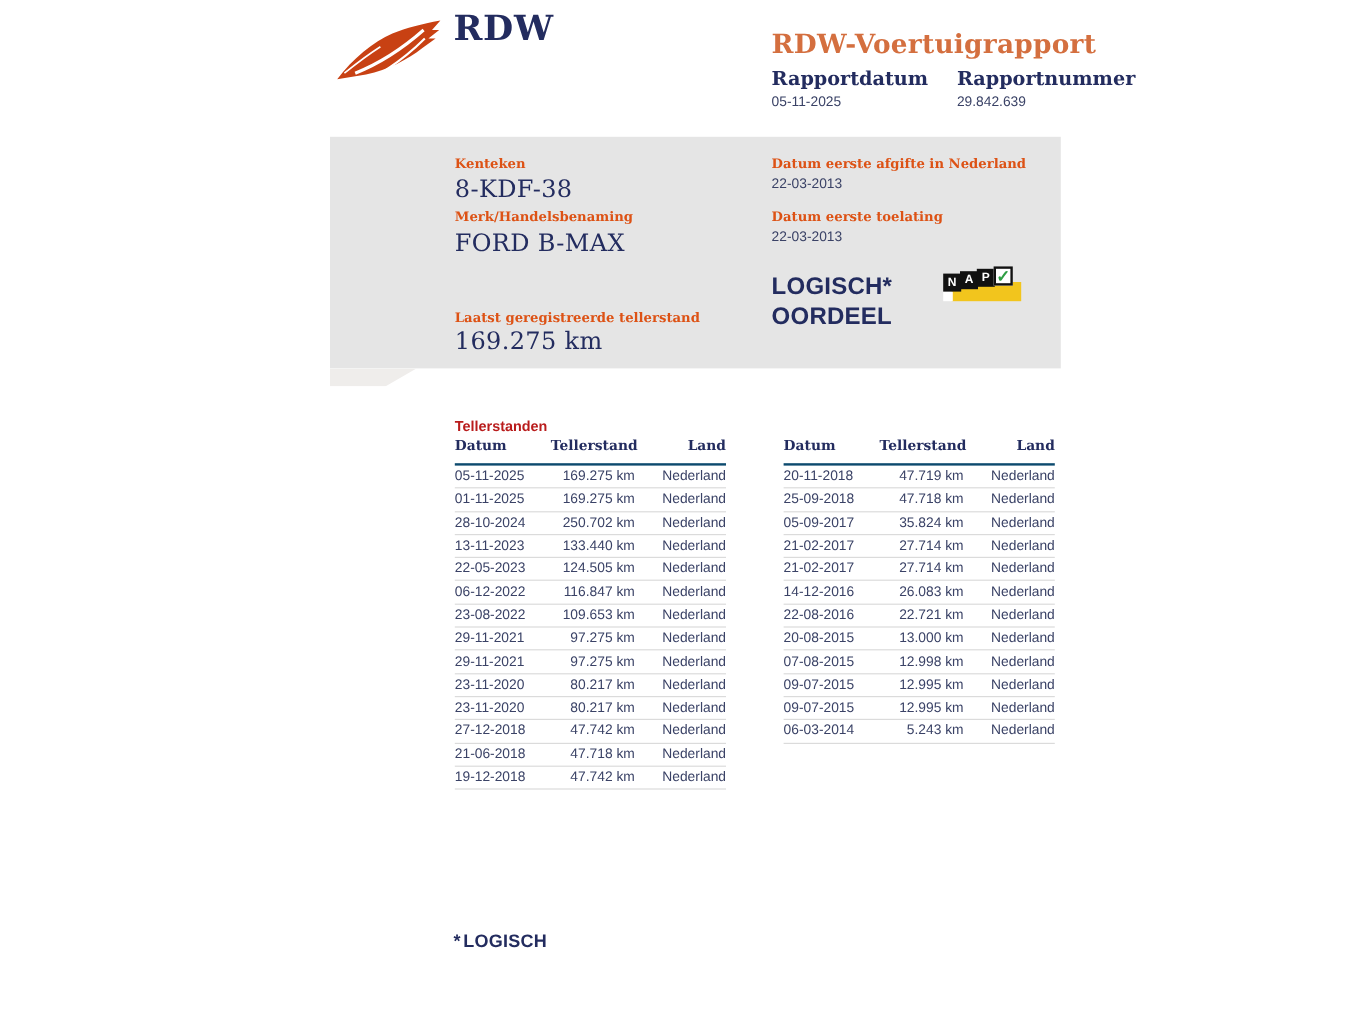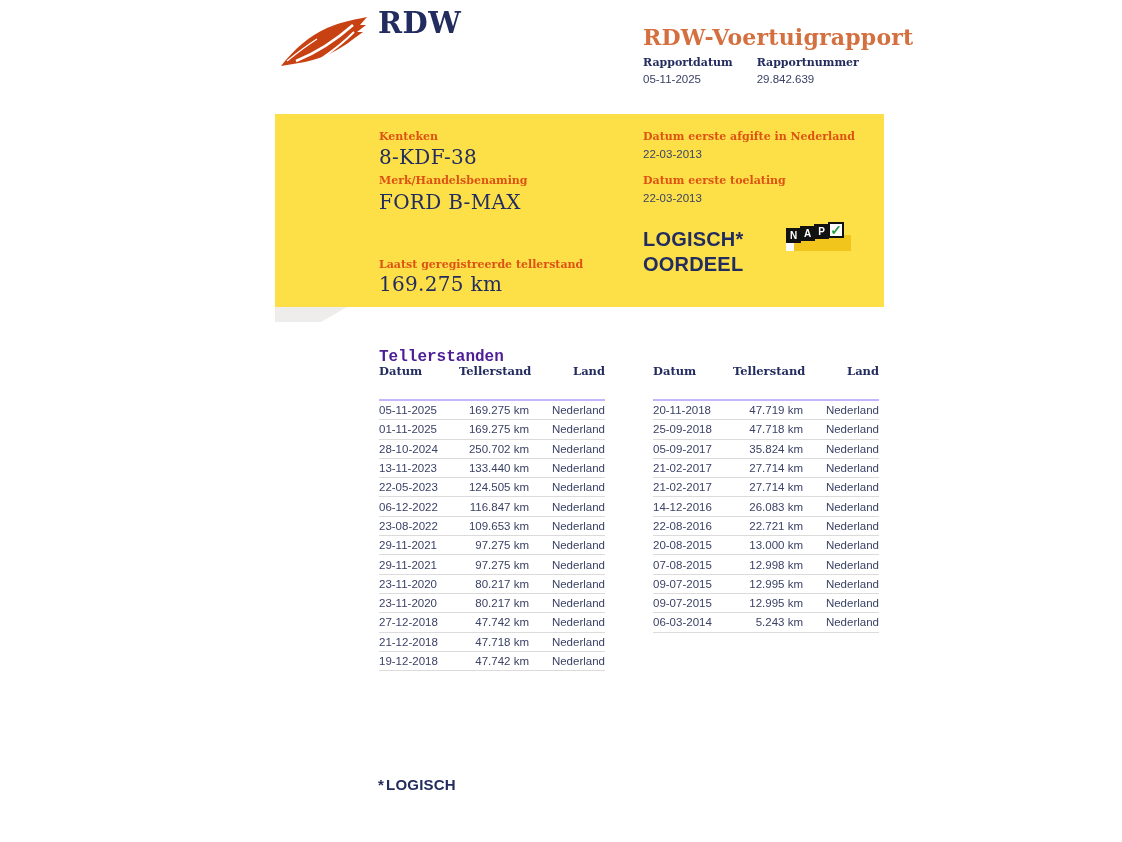--- a/index.html
+++ b/index.html
@@ -8,27 +8,27 @@
   .page { position:relative; width:1122px; height:842px; background:#fff;margin-left:36px; }
 
   
   .logo { position:absolute; left:244px; top:16px; width:90px; height:54px; }
   .brand-word { position:absolute; left:342px; top:6px; font-family:"DejaVu Serif", serif;
                 font-size:29px; font-weight:600; color:#232C5F; letter-spacing:0.5px; }
   .report-head { position:absolute; left:607px; top:24px; width:300px; }
   .report-title { font-family:"DejaVu Serif", serif; font-weight:bold; font-size:22px;
                   color:#D46F3F; letter-spacing:0.2px; }
   .report-meta { position:absolute; left:607px; top:56px; display:flex; gap:24px; }
-  .meta-label { font-family:"DejaVu Serif", serif; font-weight:bold; font-size:11px;
+  .meta-label { font-family:"DejaVu Serif", serif; font-weight:bold; font-size:16px;
                 color:#232C5F; }
   .meta-value { margin-top:4px; font-size:11.5px; color:#3A4266; }
 
   
   .summary-box { position:absolute; left:239px; top:114px; width:609px; height:193px;
-                 background:#fde047; }
+                 background:#e5e5e5; }
   .summary-tail { position:absolute; left:0; top:193px; width:72px; height:15px;
                   background:#EFEDEB;
                   clip-path:polygon(0 0, 100% 0, 64% 100%, 0 100%); }
   .sum-label { font-family:"DejaVu Serif", serif; font-weight:bold; font-size:11px;
                color:#DD5215; }
   .sum-big { font-family:"DejaVu Serif", serif; font-size:20px; color:#232C5F;
              letter-spacing:0.3px; }
   .sum-small { font-size:11.5px; color:#3A4266; }
   .sum-left { position:absolute; left:104px; top:0; width:255px; }
   .sum-right { position:absolute; left:368px; top:0; width:240px; }
@@ -48,27 +48,27 @@
   .nap-a { left:14px; top:4px; }
   .nap-p { left:28px; top:2px; }
   .nap-check { position:absolute; left:42px; top:0; width:16px; height:16px;
                background:#ffffff; border:2px solid #111111; color:#2E9E44;
                font-size:14px; font-weight:bold; text-align:center; line-height:13px; }
   .nap-white-sq { position:absolute; left:0; top:21px; width:8px; height:8px;
                   background:#ffffff; }
 
   
   .section-title { position:absolute; left:343px; top:348px;
-                   font-family:Liberation Mono, monospace; font-weight:bold; font-size:16px;
-                   color:#4c1d95; }
+                   font-family:Liberation Sans, sans-serif; font-weight:bold; font-size:12px;
+                   color:#b91c1c; }
   .otable { position:absolute; top:364px; width:226px; }
   .otable.left  { left:343px; }
   .otable.right { left:617px; }
-  .thead { display:grid; grid-template-columns:80px 70px 1fr; padding-bottom:21px;
-           border-bottom:2px solid #c4b5fd; }
+  .thead { display:grid; grid-template-columns:80px 70px 1fr; padding-bottom:8px;
+           border-bottom:2px solid #0c4a6e; }
   .thead span { font-family:"DejaVu Serif", serif; font-weight:bold; font-size:11.5px;
                 color:#232C5F; }
   .thead .h1, .trow .c1 { text-align:right; }
   .thead .h2, .trow .c2 { text-align:right; }
   .trow { display:grid; grid-template-columns:80px 70px 1fr; height:19.3px;
           align-items:center; border-bottom:1px solid #DBDBDB; }
   .trow span { font-size:11.5px; color:#3A4266; white-space:nowrap; }
 
   
   .footnote-title { position:absolute; left:342px; top:776px; font-size:15px;
@@ -202,21 +202,21 @@
           <span class="c0">23-11-2020</span>
           <span class="c1">80.217 km</span>
           <span class="c2">Nederland</span>
         </div>
         <div class="trow">
           <span class="c0">27-12-2018</span>
           <span class="c1">47.742 km</span>
           <span class="c2">Nederland</span>
         </div>
         <div class="trow">
-          <span class="c0">21-12-2018</span>
+          <span class="c0">21-06-2018</span>
           <span class="c1">47.718 km</span>
           <span class="c2">Nederland</span>
         </div>
         <div class="trow">
           <span class="c0">19-12-2018</span>
           <span class="c1">47.742 km</span>
           <span class="c2">Nederland</span>
         </div>
       </div>
   </div>

